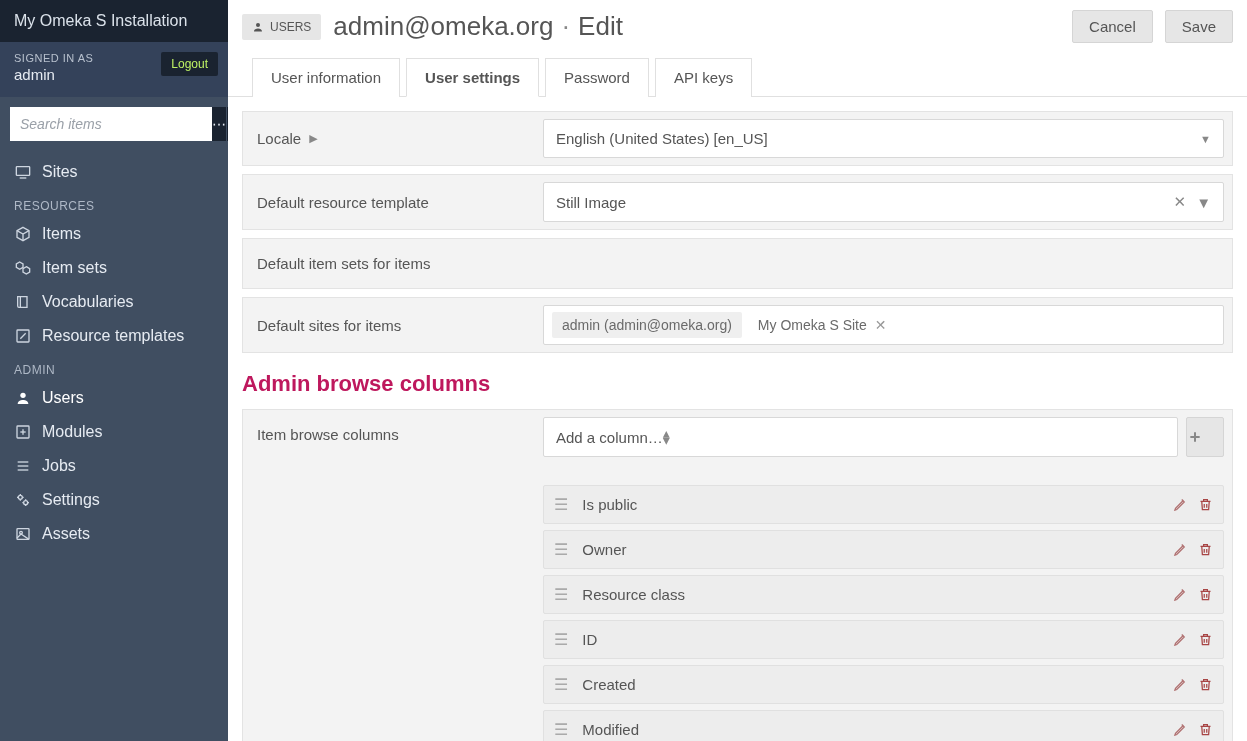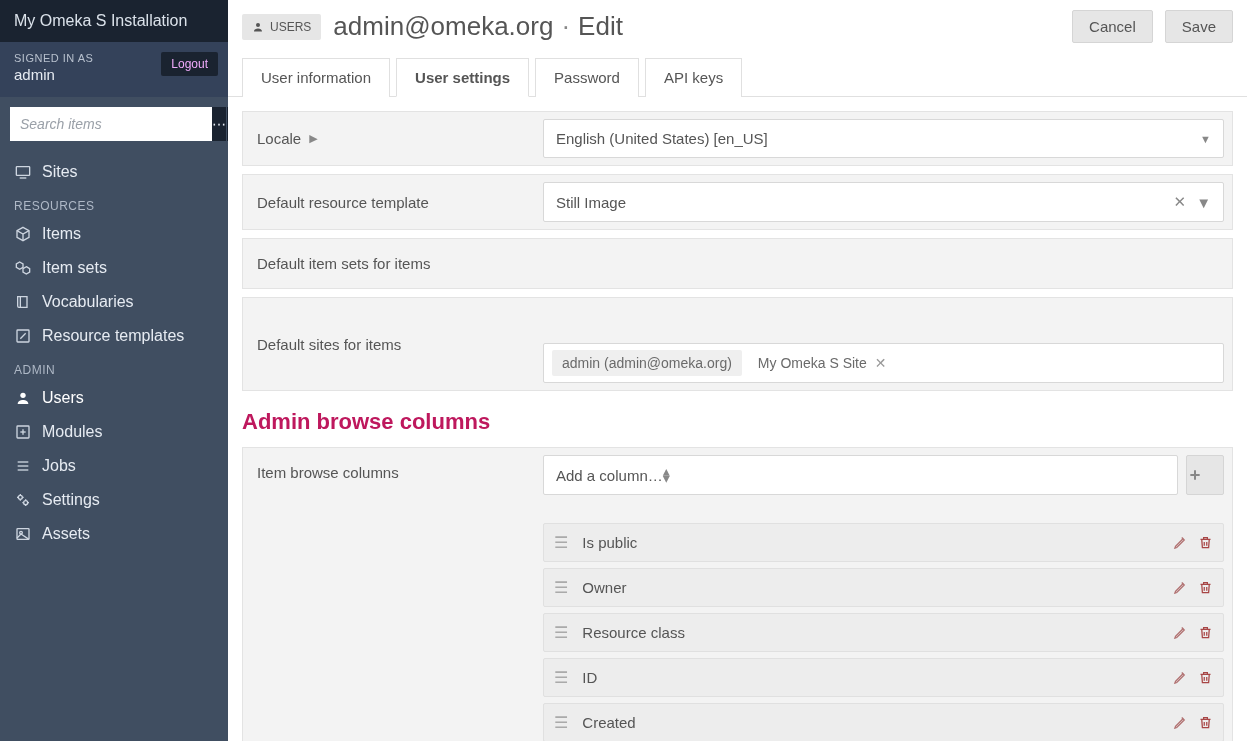--- a/index.html
+++ b/index.html
@@ -6,57 +6,57 @@
 body { font-family: "Helvetica Neue", Arial, sans-serif; font-size: 14px; color: #333; background: #fff; }
 
 .layout { display: flex; height: 741px; width: 1247px; }
 
 
 .sidebar { width: 228px; background: #404e61; color: #cdd5e0; display: flex; flex-direction: column; }
 .sidebar-title { background: #1a2330; padding: 12px 14px; font-size: 16px; color: #dbe2ea; }
 .signin-block { background: #34425a; padding: 10px 14px 14px; position: relative; }
 .signin-label { font-size: 11px; letter-spacing: .5px; color: #b8c1ce; }
 .signin-user { color: #e6ebf2; font-size: 15px; margin-top: 2px; }
-.logout-btn { position: absolute; right: 10px; top: 10px; background: #1a2330; color: #f0abfc; border: none; padding: 5px 10px; font-size: 12px; border-radius: 2px; cursor: pointer; }
+.logout-btn { position: absolute; right: 10px; top: 10px; background: #1a2330; color: #bef264; border: none; padding: 5px 10px; font-size: 12px; border-radius: 2px; cursor: pointer; }
 .search-row { display: flex; padding: 10px 10px 14px; gap: 0; }
 .search-input { flex: 1; background: #fff; border: none; padding: 9px 10px; font-size: 14px; color: #555; font-style: italic; }
 .search-input::placeholder { color: #9aa0a8; font-style: italic; }
 .search-opts, .search-btn { width: 32px; background: #1a2330; color: #e6ebf2; border: none; display: flex; align-items: center; justify-content: center; cursor: pointer; font-size: 14px; }
 .search-opts { border-right: 1px solid #404e61; }
 
 .nav-item { display: flex; align-items: center; gap: 10px; padding: 8px 14px; color: #e6ebf2; font-size: 16px; cursor: pointer; }
 .nav-item .ico { width: 18px; display: inline-flex; justify-content: center; color: #cdd5e0; }
 .nav-item.active { color: #fff; }
 .nav-item.active .ico { color: #fff; }
 .nav-heading { padding: 10px 14px 4px; font-size: 12px; color: #aeb8c6; letter-spacing: .5px; }
 
 
 .main { flex: 1; background: #fff; display: flex; flex-direction: column; overflow: hidden; }
 .topbar { display: flex; align-items: center; padding: 10px 14px 14px; gap: 12px; }
 .users-pill { background: #e6e6e6; color: #555; padding: 6px 10px; font-size: 12px; display: inline-flex; align-items: center; gap: 6px; border-radius: 2px; }
 .page-title { font-size: 26px; color: #555; flex: 1; display: flex; align-items: baseline; gap: 8px; }
 .page-title .sep { color: #888; }
 .btn { background: #e6e6e6; border: 1px solid #d5d5d5; color: #555; padding: 7px 16px; font-size: 15px; border-radius: 2px; cursor: pointer; }
 
-.tabs { display: flex; gap: 6px; padding: 0 14px; border-bottom: 1px solid #e0e0e0; }
+.tabs { display: flex; gap: 6px; padding: 0 24px; border-bottom: 1px solid #e0e0e0; }
 .tab { padding: 10px 18px; border: 1px solid #e0e0e0; border-bottom: none; background: #fff; color: #555; font-size: 15px; cursor: pointer; position: relative; top: 1px; }
 .tab.active { font-weight: 600; border-bottom: 1px solid #fff; }
 
 .content { padding: 14px; overflow-y: auto; flex: 1; }
 
 .field-row { display: flex; border: 1px solid #e3e3e3; background: #f3f3f3; margin-bottom: 8px; }
 .field-label { width: 300px; padding: 16px 14px; color: #555; font-size: 15px; display: flex; align-items: center; gap: 8px; }
 .field-label .caret { color: #888; font-size: 11px; }
 .field-input { flex: 1; padding: 7px 8px 7px 0; }
 .select-box { background: #fff; border: 1px solid #d8d8d8; padding: 10px 12px; color: #555; font-size: 15px; display: flex; align-items: center; justify-content: space-between; border-radius: 2px; cursor: pointer; }
 .select-box .arrow { color: #888; font-size: 11px; }
 .select-box .right-icons { display: flex; gap: 10px; align-items: center; color: #888; }
 .placeholder-text { color: #9aa0a8; }
 
-.chips-box { background: #fff; border: 1px solid #d8d8d8; padding: 6px 8px; display: flex; gap: 6px; align-items: center; border-radius: 2px; margin-top: 38px; }
+.chips-box { background: #fff; border: 1px solid #d8d8d8; padding: 6px 8px; display: flex; gap: 6px; align-items: center; border-radius: 2px; }
 .chip { background: #efefef; padding: 5px 10px; border-radius: 2px; color: #6a6a6a; font-size: 14px; }
 .chip.light { background: #fff; border: none; display: flex; gap: 8px; }
 .chip .x { color: #999; cursor: pointer; }
 
 .section-title { font-size: 22px; color: #be185d; margin: 18px 0 12px; }
 
 .columns-row .field-input { display: flex; gap: 8px; align-items: flex-start; flex-direction: column; }
 .add-row { display: flex; gap: 8px; width: 100%; }
 .add-select { flex: 1; background: #fff; border: 1px solid #d8d8d8; padding: 10px 12px; color: #555; font-size: 15px; display: flex; align-items: center; border-radius: 2px; }
 .add-select .arrow { color: #888; font-size: 14px; display:flex; flex-direction:column; line-height:7px; }

